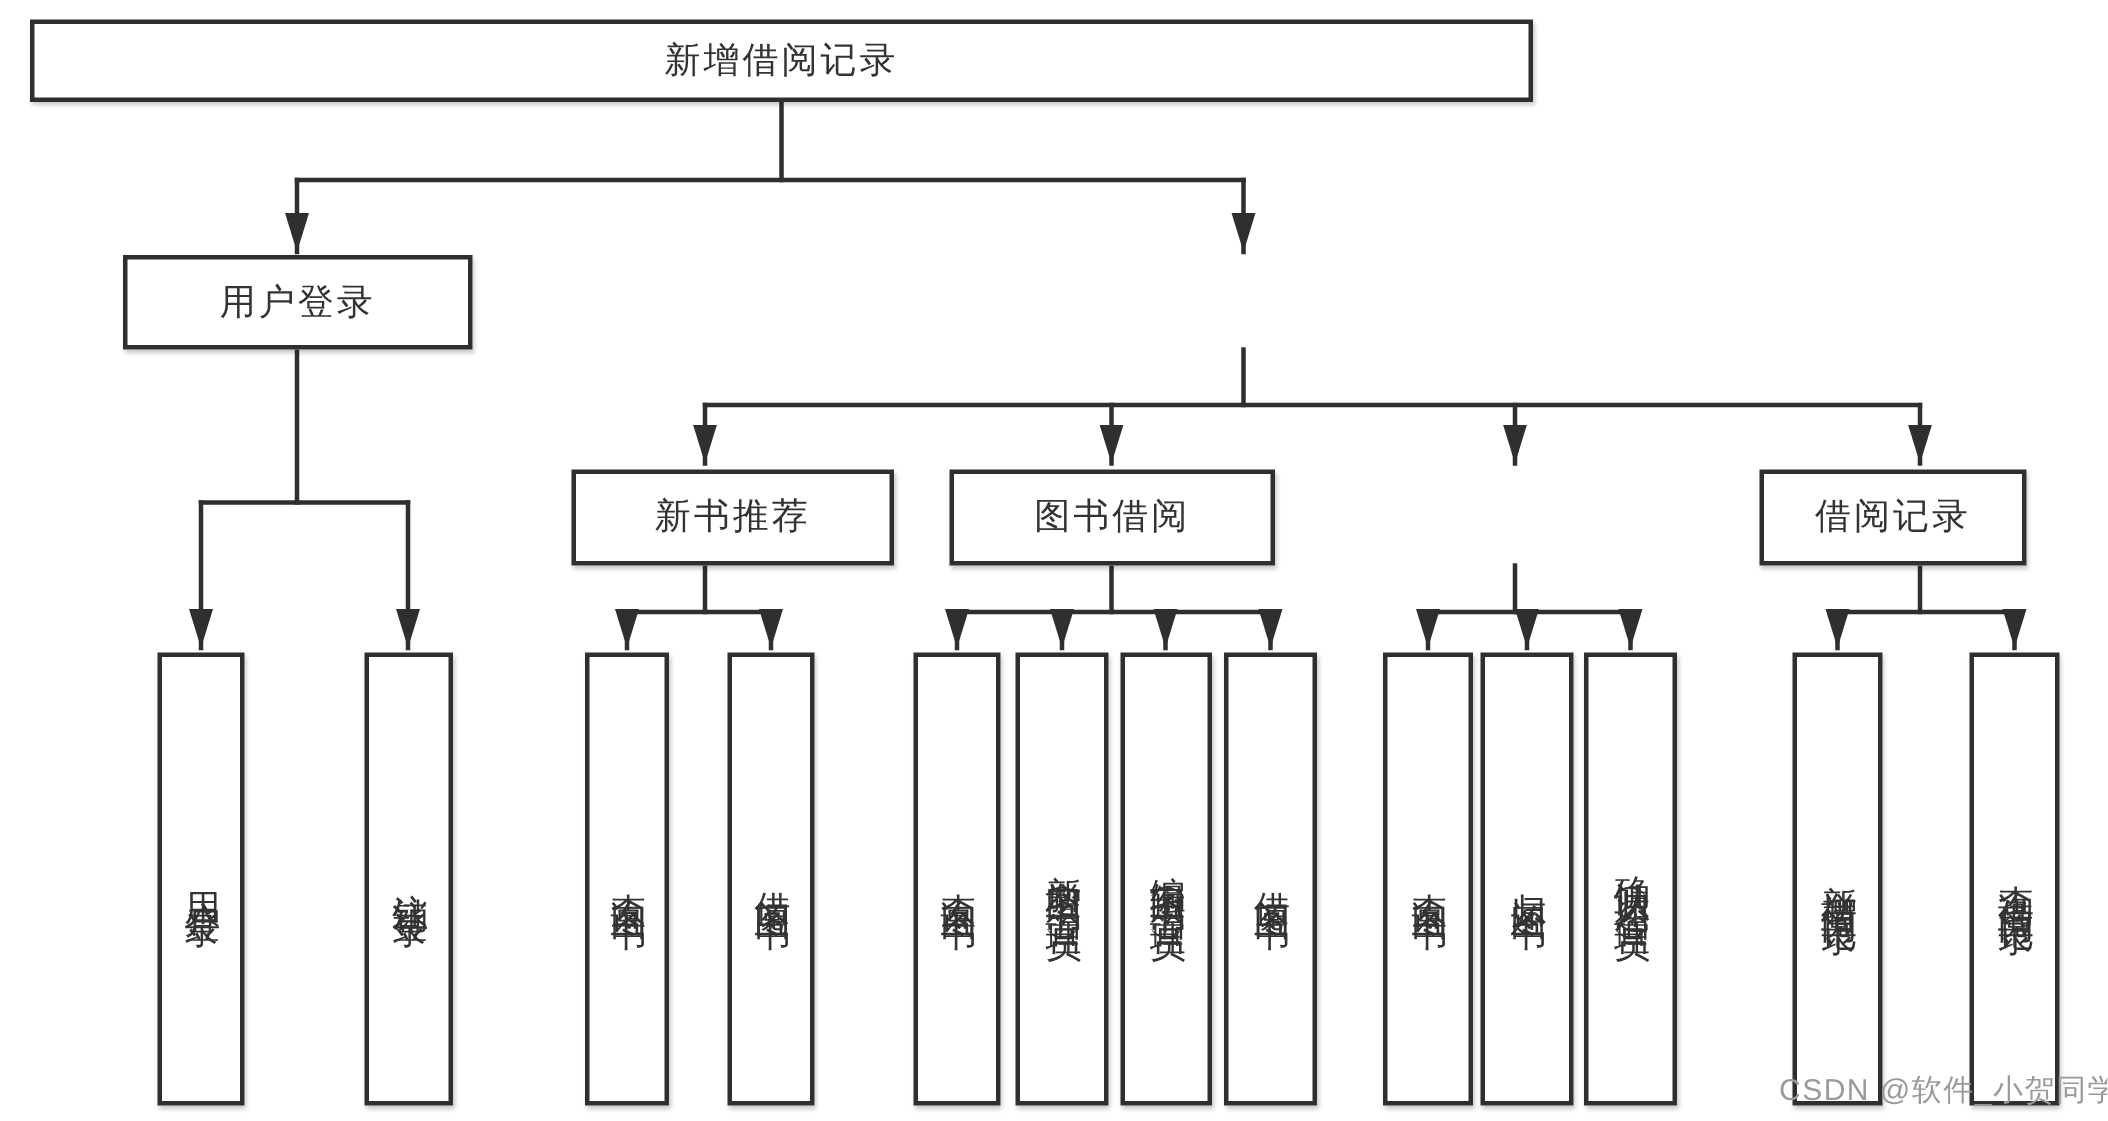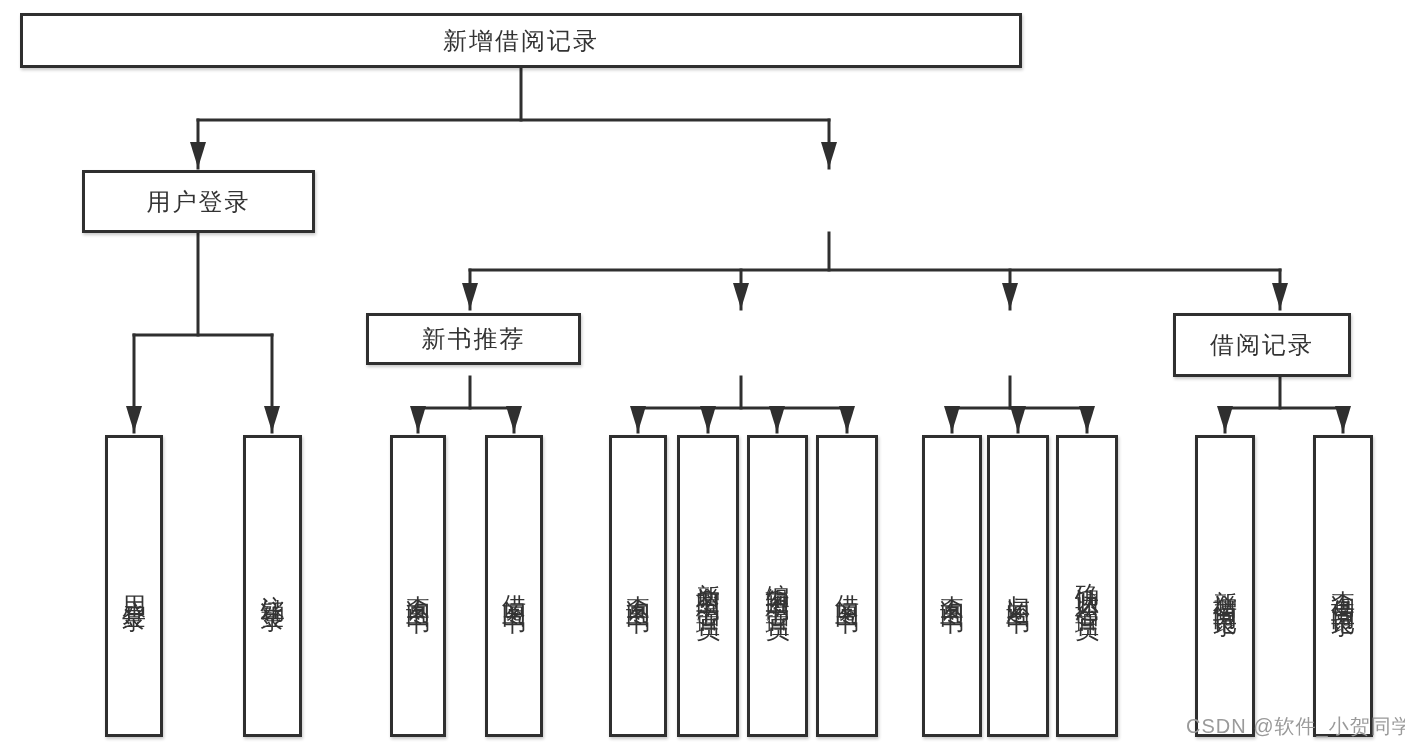--- a/index.html
+++ b/index.html
@@ -112,21 +112,22 @@
       <path d="M1225,408 H1343"></path>
       <path d="M1225,408 V432" marker-end="url(#arrow)"></path>
       <path d="M1343,408 V432" marker-end="url(#arrow)"></path>
     </g>
   </svg>
 
   <div class="node h-node" style="left:20px;top:13px;width:1002px;height:55px">新增借阅记录</div>
 
   <div class="node h-node" style="left:82px;top:170px;width:233px;height:63px">用户登录</div>
 
-  <div class="node h-node" style="left:366px;top:313px;width:215px;height:52px">新书推荐</div>
+  <div class="node h-node" style="left:381px;top:313px;width:215px;height:64px">新书推荐</div>
+  <div class="node h-node" style="left:633px;top:313px;width:217px;height:64px">图书借阅</div>
   <div class="node h-node" style="left:1173px;top:313px;width:178px;height:64px">借阅记录</div>
 
   <div class="node v-node" style="left:105px;top:435px;width:58px;height:302px">用户登录</div>
   <div class="node v-node" style="left:243px;top:435px;width:59px;height:302px">注销登录</div>
 
   <div class="node v-node" style="left:390px;top:435px;width:56px;height:302px">查询图书</div>
   <div class="node v-node" style="left:485px;top:435px;width:58px;height:302px">借阅图书</div>
 
   <div class="node v-node" style="left:609px;top:435px;width:58px;height:302px">查询图书</div>
   <div class="node v-node" style="left:677px;top:435px;width:62px;height:302px">新增图书（管理员）</div>

